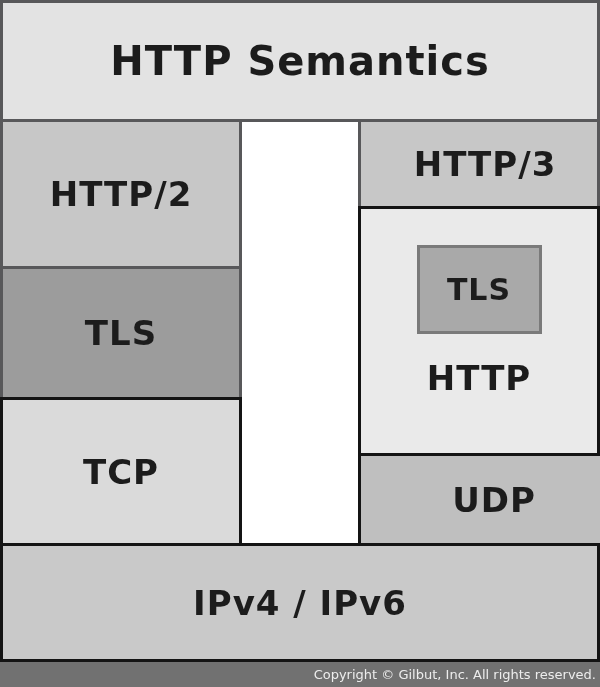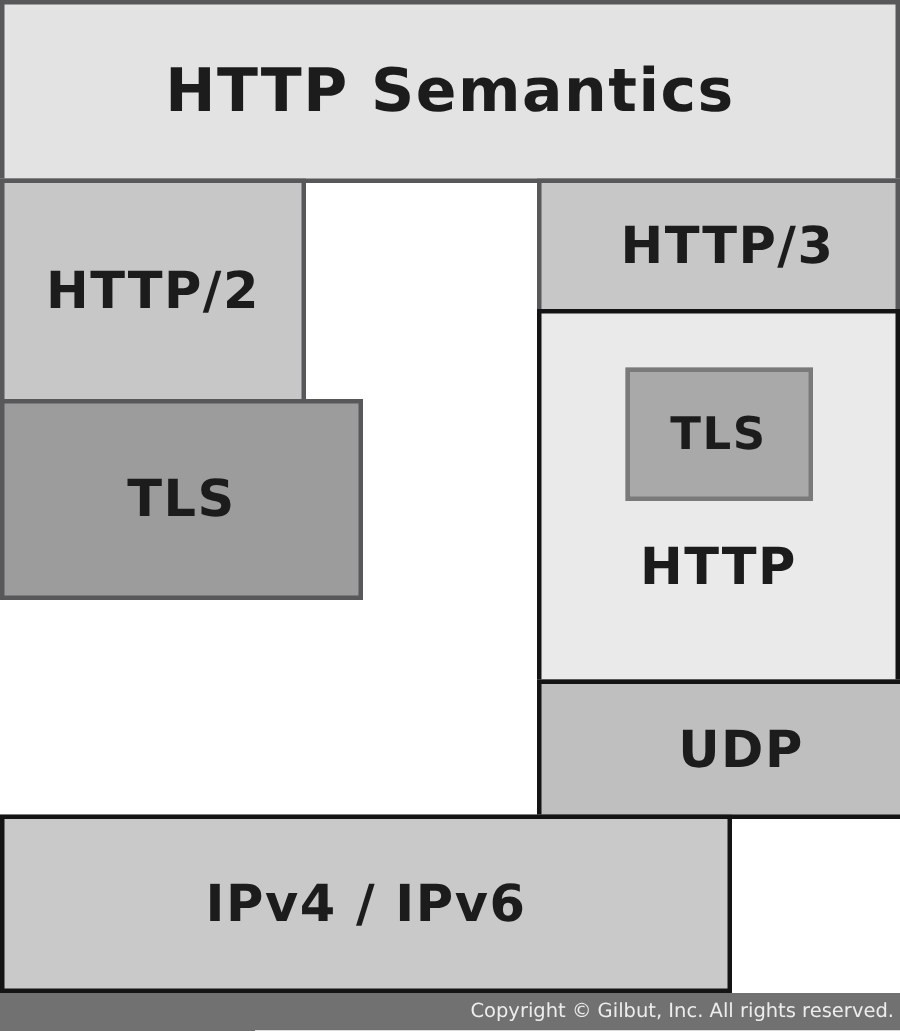--- a/index.html
+++ b/index.html
@@ -27,21 +27,21 @@
   
   .semantics {
     left: 0; top: 0; width: 600px; height: 122px;
     background: var(--semantics-bg, #e3e3e3);
     border: 3px solid var(--border-gray, #58585a);
     font-size: 40px;
     z-index: 1;
   }
   
   .http2 {
-    left: 0; top: 119px; width: 204px; height: 150px;
+    left: 0; top: 119px; width: 242px; height: 150px;
     background: var(--http2-bg, #c7c7c7);
     border: 3px solid var(--border-gray, #58585a);
     font-size: 34px;
     z-index: 2;
   }
   .tls-left {
     left: 0; top: 266px; width: 242px; height: 134px;
     background: var(--tls-left-bg, #9c9c9c);
     border: 3px solid var(--border-gray, #58585a);
     font-size: 34px;
@@ -84,21 +84,21 @@
   .quic-label { margin-top: 24px; }
   .udp {
     left: 358px; top: 453px; width: 272px; height: 93px;
     background: var(--udp-bg, #bfbfbf);
     border: 3px solid var(--border-black, #141414);
     font-size: 34px;
     z-index: 3;
   }
   
   .ip {
-    left: 0; top: 543px; width: 488px; height: 119px;
+    left: 0; top: 543px; width: 600px; height: 119px;
     background: var(--ip-bg, #c9c9c9);
     border: 3px solid var(--border-black, #141414);
     font-size: 34px;
     z-index: 4;
   }
   
   .footer {
     left: 0; top: 662px; width: 600px; height: 25px;
     background: var(--footer-bg, #717171);
     color: var(--footer-text, #ededed);
@@ -120,20 +120,23 @@
   </div>
 
   <div class="box http2">
     <span>HTTP/2</span>
   </div>
 
   <div class="box tls-left">
     <span>TLS</span>
   </div>
 
+  <div class="box tcp">
+    <span>TCP</span>
+  </div>
 
   <div class="box http3">
     <span>HTTP/3</span>
   </div>
 
   <div class="box quic">
     <div class="tls-inner">
       <span>TLS</span>
     </div>
     <span class="quic-label">HTTP</span>

